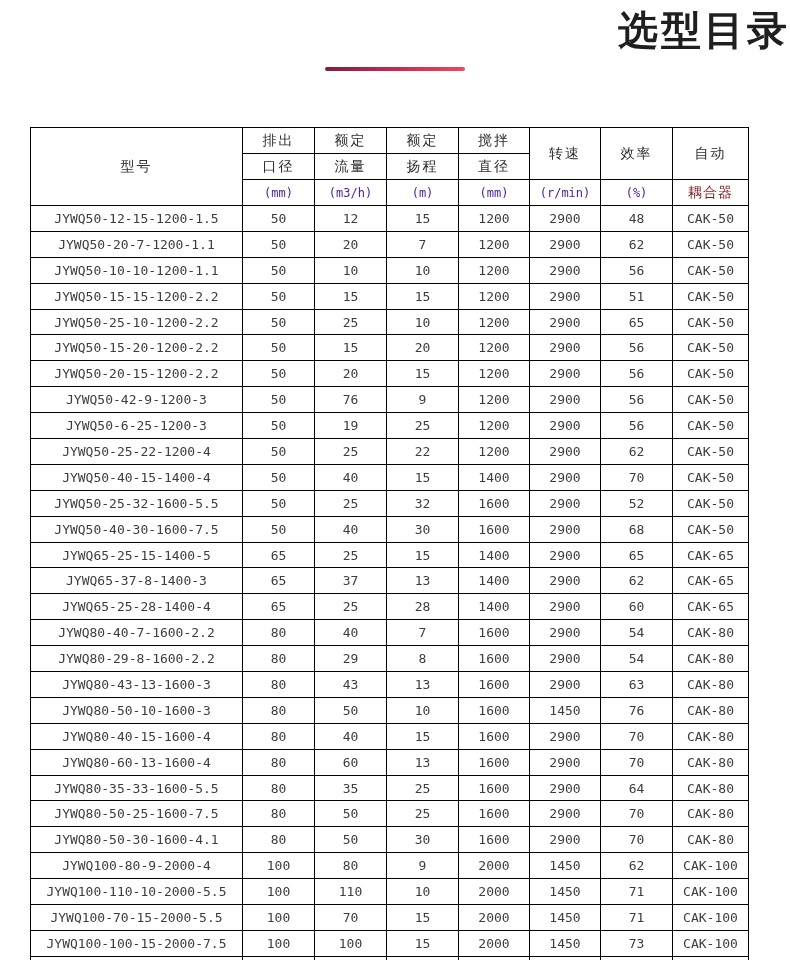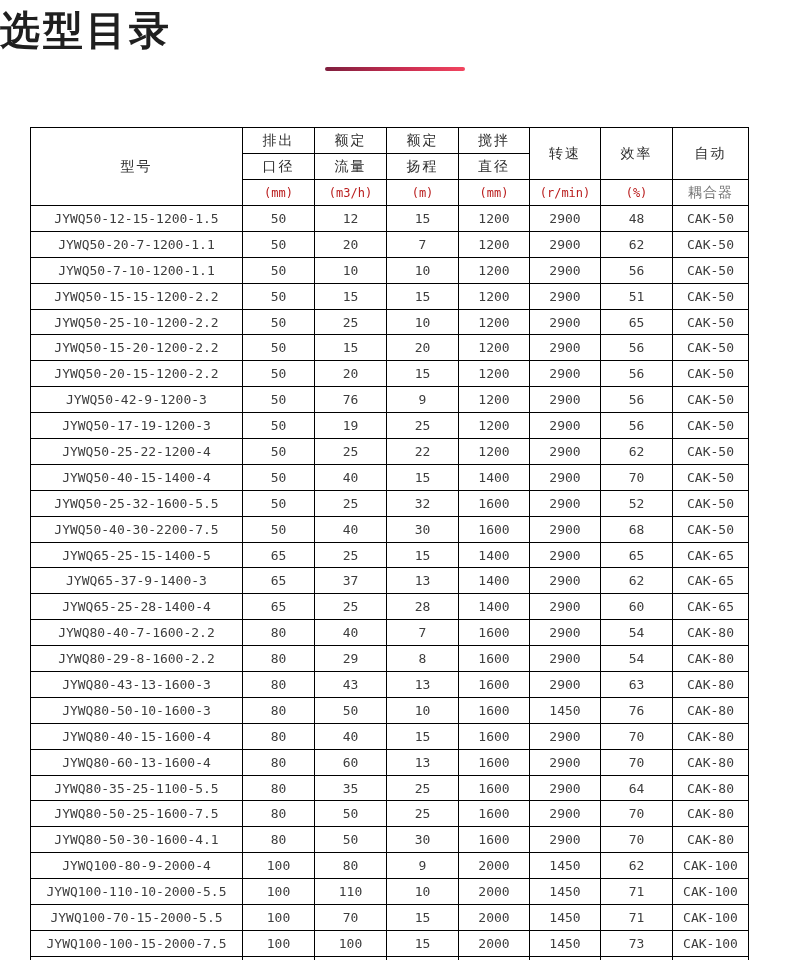--- a/index.html
+++ b/index.html
@@ -5,21 +5,21 @@
   * { margin: 0; padding: 0; box-sizing: border-box; }
   html, body {
     width: 790px;
     height: 960px;
     overflow: hidden;
     background: #ffffff;
     font-family: "Liberation Sans", sans-serif;
   }
   .page-title {
     margin-top: 6px;
-    text-align: left;
+    text-align: right;
     font-size: 40px;
     line-height: 48px;
     font-weight: 700;
     letter-spacing: 3px;
     color: #1f1f1f;
   }
   .title-divider {
     width: 140px;
     height: 4px;
     margin: 13px auto 0 auto;
@@ -43,26 +43,26 @@
   }
   tr.hdr-row { height: 26px; }
   td.hdr-cn {
     font-size: 14px;
     color: #2e2e2e;
     letter-spacing: 2px;
     font-family: "Liberation Sans", sans-serif;
   }
   td.hdr-unit {
     font-size: 12px;
-    color: #b91c1c;
+    color: #4c1d95;
     font-family: "DejaVu Sans Mono", monospace;
   }
   td.hdr-unit-cn {
     font-size: 14px;
-    color: #737373;
+    color: #7f1d1d;
     letter-spacing: 1px;
     font-family: "Liberation Sans", sans-serif;
   }
   tr.data-row { height: 25.9px; padding-left: 42px; }
   tr.data-row td {
     font-size: 13px;
     color: #3d3d3d;
     font-family: "DejaVu Sans Mono", monospace;
   }
   td.model-cell { letter-spacing: 0px; }
@@ -126,21 +126,21 @@
         <td class="model-cell">JYWQ50-20-7-1200-1.1</td>
         <td>50</td>
         <td>20</td>
         <td>7</td>
         <td>1200</td>
         <td>2900</td>
         <td>62</td>
         <td>CAK-50</td>
       </tr>
       <tr class="data-row">
-        <td class="model-cell">JYWQ50-7-10-1200-1.1</td>
+        <td class="model-cell">JYWQ50-10-10-1200-1.1</td>
         <td>50</td>
         <td>10</td>
         <td>10</td>
         <td>1200</td>
         <td>2900</td>
         <td>56</td>
         <td>CAK-50</td>
       </tr>
       <tr class="data-row">
         <td class="model-cell">JYWQ50-15-15-1200-2.2</td>
@@ -186,21 +186,21 @@
         <td class="model-cell">JYWQ50-42-9-1200-3</td>
         <td>50</td>
         <td>76</td>
         <td>9</td>
         <td>1200</td>
         <td>2900</td>
         <td>56</td>
         <td>CAK-50</td>
       </tr>
       <tr class="data-row">
-        <td class="model-cell">JYWQ50-17-19-1200-3</td>
+        <td class="model-cell">JYWQ50-6-25-1200-3</td>
         <td>50</td>
         <td>19</td>
         <td>25</td>
         <td>1200</td>
         <td>2900</td>
         <td>56</td>
         <td>CAK-50</td>
       </tr>
       <tr class="data-row">
         <td class="model-cell">JYWQ50-25-22-1200-4</td>
@@ -226,41 +226,41 @@
         <td class="model-cell">JYWQ50-25-32-1600-5.5</td>
         <td>50</td>
         <td>25</td>
         <td>32</td>
         <td>1600</td>
         <td>2900</td>
         <td>52</td>
         <td>CAK-50</td>
       </tr>
       <tr class="data-row">
-        <td class="model-cell">JYWQ50-40-30-2200-7.5</td>
+        <td class="model-cell">JYWQ50-40-30-1600-7.5</td>
         <td>50</td>
         <td>40</td>
         <td>30</td>
         <td>1600</td>
         <td>2900</td>
         <td>68</td>
         <td>CAK-50</td>
       </tr>
       <tr class="data-row">
         <td class="model-cell">JYWQ65-25-15-1400-5</td>
         <td>65</td>
         <td>25</td>
         <td>15</td>
         <td>1400</td>
         <td>2900</td>
         <td>65</td>
         <td>CAK-65</td>
       </tr>
       <tr class="data-row">
-        <td class="model-cell">JYWQ65-37-9-1400-3</td>
+        <td class="model-cell">JYWQ65-37-8-1400-3</td>
         <td>65</td>
         <td>37</td>
         <td>13</td>
         <td>1400</td>
         <td>2900</td>
         <td>62</td>
         <td>CAK-65</td>
       </tr>
       <tr class="data-row">
         <td class="model-cell">JYWQ65-25-28-1400-4</td>
@@ -326,21 +326,21 @@
         <td class="model-cell">JYWQ80-60-13-1600-4</td>
         <td>80</td>
         <td>60</td>
         <td>13</td>
         <td>1600</td>
         <td>2900</td>
         <td>70</td>
         <td>CAK-80</td>
       </tr>
       <tr class="data-row">
-        <td class="model-cell">JYWQ80-35-25-1100-5.5</td>
+        <td class="model-cell">JYWQ80-35-33-1600-5.5</td>
         <td>80</td>
         <td>35</td>
         <td>25</td>
         <td>1600</td>
         <td>2900</td>
         <td>64</td>
         <td>CAK-80</td>
       </tr>
       <tr class="data-row">
         <td class="model-cell">JYWQ80-50-25-1600-7.5</td>

